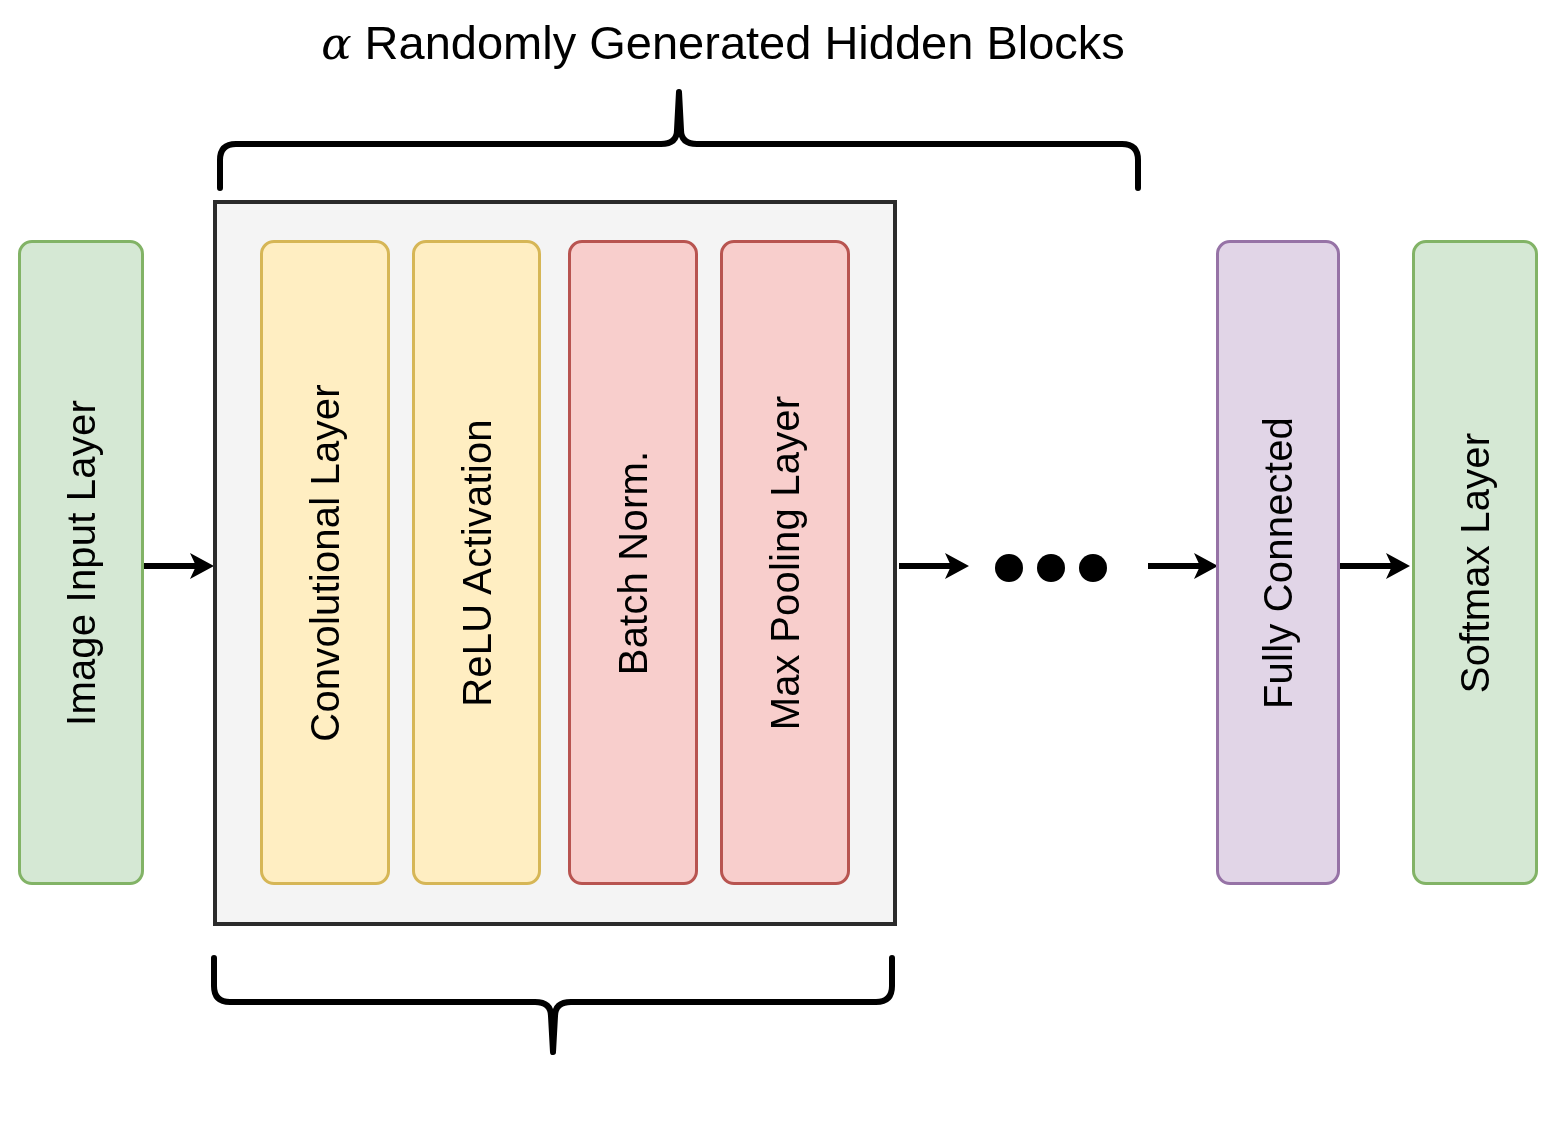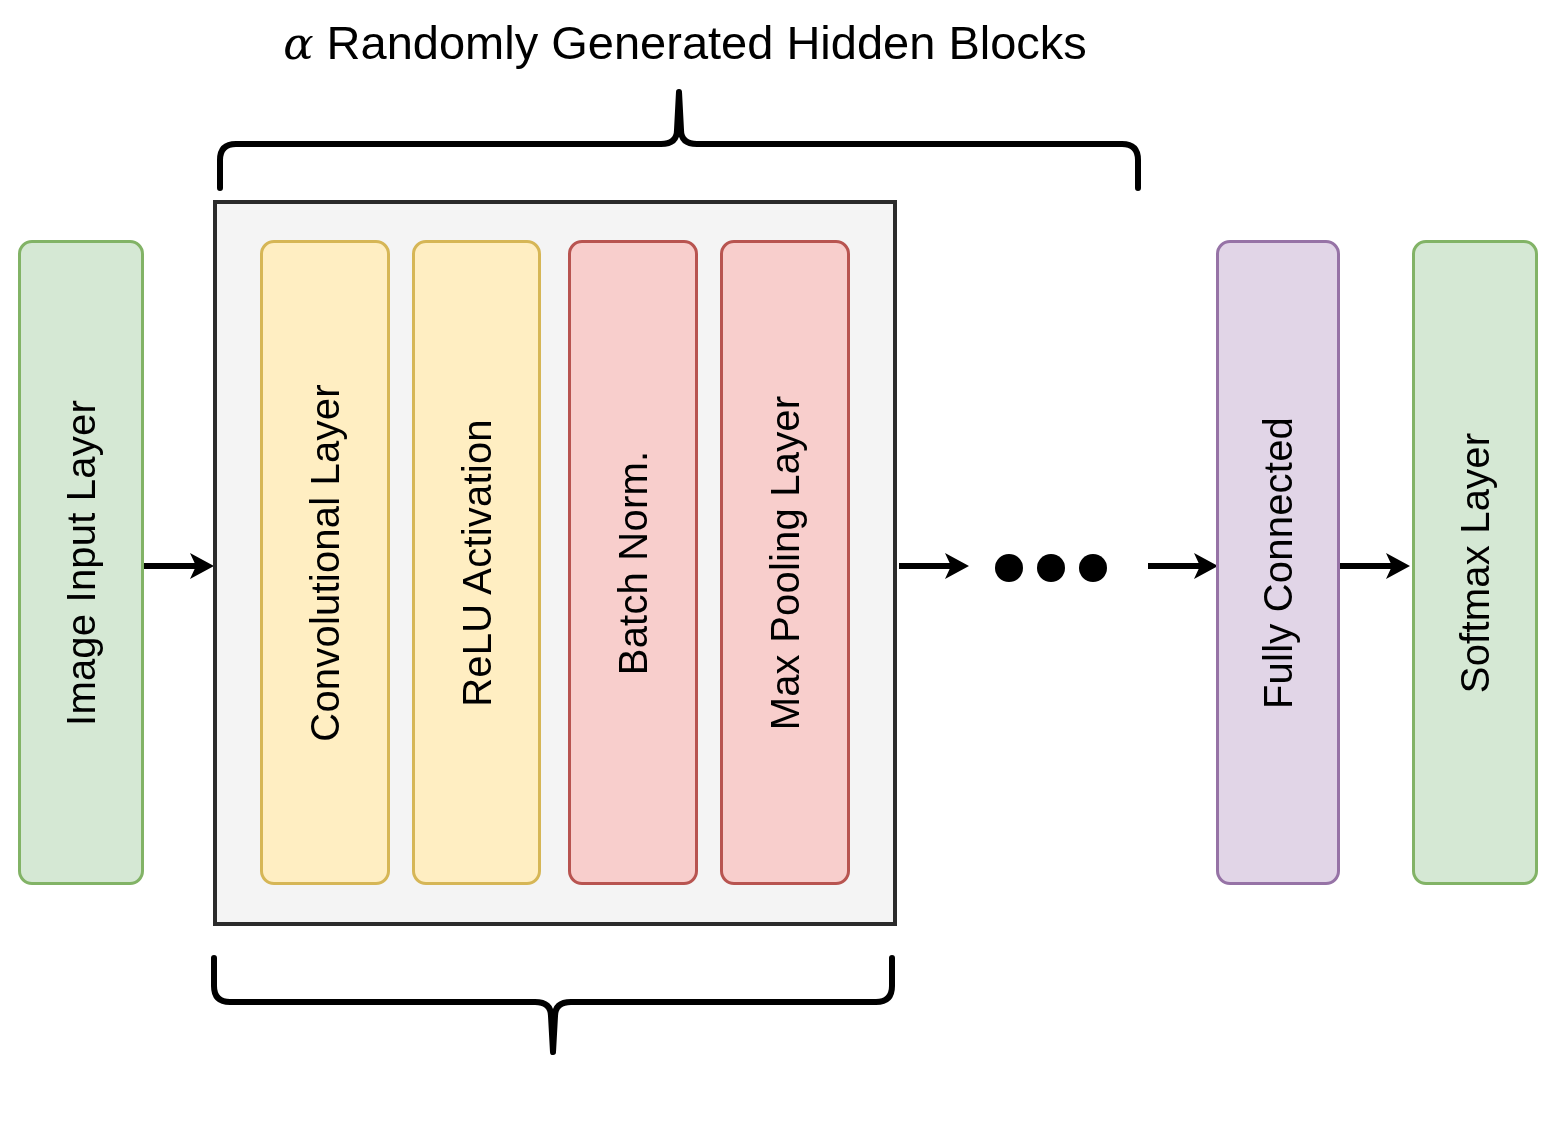--- a/index.html
+++ b/index.html
@@ -18,20 +18,21 @@
     overflow: hidden;
   }
 
   
   .caption {
     position: absolute;
     color: #000000;
     font-weight: 400;
     white-space: nowrap;
     letter-spacing: 0px;
+    padding-left: 38px;
   }
   #title-top {
     left: 0;
     top: 14px;
     width: 1370px;
     text-align: center;
     font-size: 47px;
     line-height: 58px;
   }
   #title-top .alpha {

